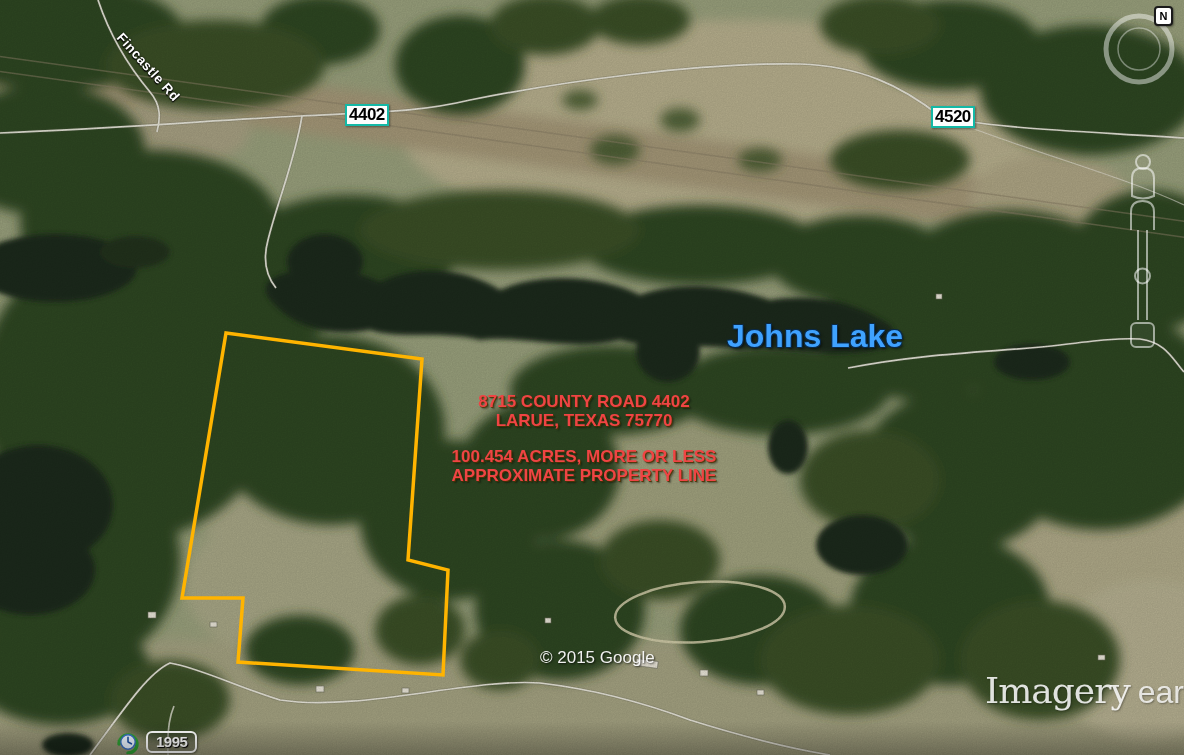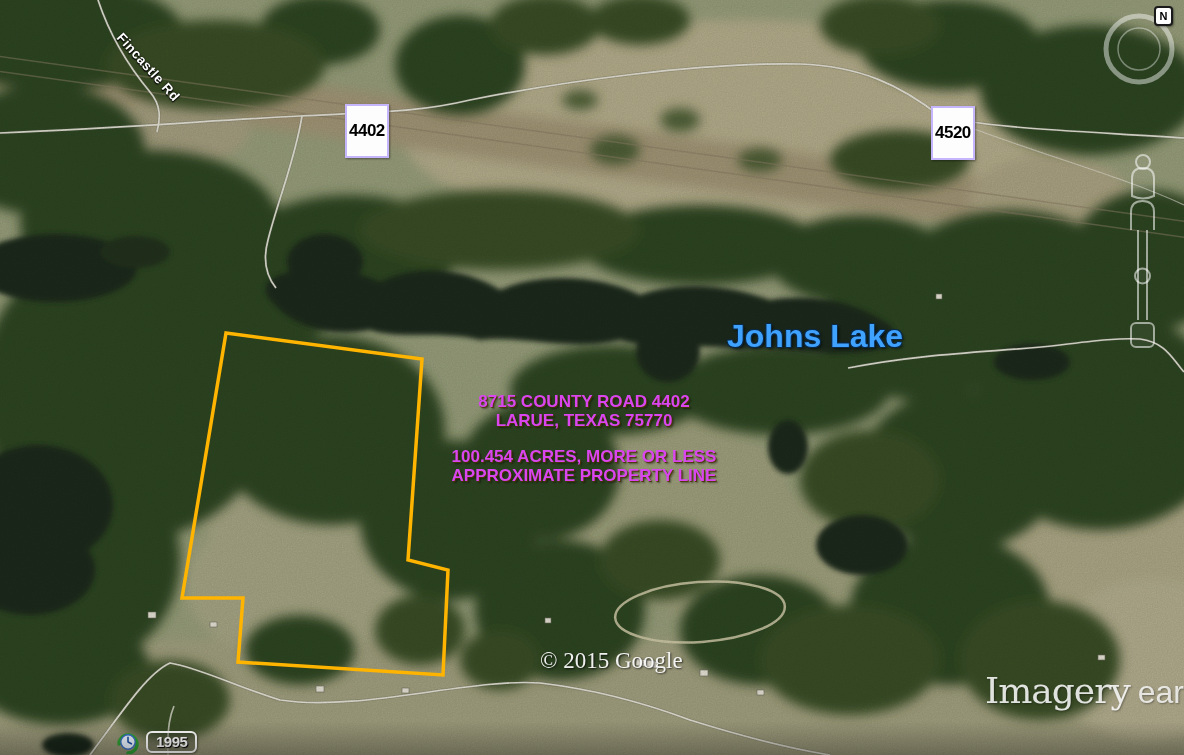--- a/index.html
+++ b/index.html
@@ -10,46 +10,45 @@
   #terrain{position:absolute;left:0;top:0;}
   .lbl{position:absolute;white-space:nowrap;}
   
   .road-name{
     left:125px;top:30px;color:#fff;font-size:13.5px;font-weight:600;letter-spacing:.5px;
     transform:rotate(48deg);transform-origin:0 0;
     text-shadow:1px 1px 1px #000,0 0 2px #000;
   }
   
   .shield{
-    background:#fdfdfd;border:2px solid #c4b5fd;color:#000;
-    font-size:17px;font-weight:bold;line-height:18px;padding:16px 2px;
+    background:#fdfdfd;border:2px solid #14b8a6;color:#000;
+    font-size:17px;font-weight:bold;line-height:18px;padding:0 2px;
     letter-spacing:-0.5px;box-shadow:1px 1px 2px rgba(0,0,0,.4);
   }
   .shield-4402{left:345px;top:104px;}
   .shield-4520{left:931px;top:106px;}
   
   .shield-1995{
     left:146px;top:731px;border:2px solid #fff;border-radius:6px;
     background:rgba(40,45,40,.25);color:#fff;font-size:15px;font-weight:bold;
     padding:0 8px;line-height:18px;text-shadow:1px 1px 1px #000;
   }
   .lake-label{
     left:727px;top:318px;color:#3FA2FF;font-size:32px;font-weight:bold;
     text-shadow:-1px -1px 0 #0a2a4a,1px -1px 0 #0a2a4a,-1px 1px 0 #0a2a4a,1px 1px 0 #0a2a4a,2px 2px 3px rgba(0,0,0,.55);
   }
   .prop-annot{
     left:408px;top:392px;width:352px;text-align:center;
-    color:#d946ef;font-size:17px;font-weight:bold;line-height:19px;
+    color:#ef4444;font-size:17px;font-weight:bold;line-height:19px;
     text-shadow:1px 1px 0 rgba(80,50,0,.85),2px 2px 2px rgba(0,0,0,.45);
   }
   .prop-annot .blk2{margin-top:17px;}
   .copyright{
-    left:540px;top:648px;color:rgba(255,255,255,.93);font-size:23px;
+    left:540px;top:648px;color:rgba(255,255,255,.93);font-size:17px;
     text-shadow:1px 1px 2px rgba(0,0,0,.7);
-    font-family:Liberation Serif, serif;
   }
   .ge-logo{
     left:985px;top:670px;display:flex;align-items:baseline;
     text-shadow:1px 1px 2px rgba(0,0,0,.35);
   }
   .ge-logo .g{font-family:"DejaVu Serif",serif;font-size:36px;color:rgba(255,255,255,.86);letter-spacing:-1px;}
   .ge-logo .e{font-family:"Liberation Sans",sans-serif;font-size:32px;color:rgba(255,255,255,.80);margin-left:8px;}
   .north-badge{
     left:1154px;top:6px;width:15px;height:16px;background:#fff;border:2px solid #1a1a1a;
     border-radius:4px;color:#000;font-size:11px;font-weight:bold;text-align:center;line-height:16px;

